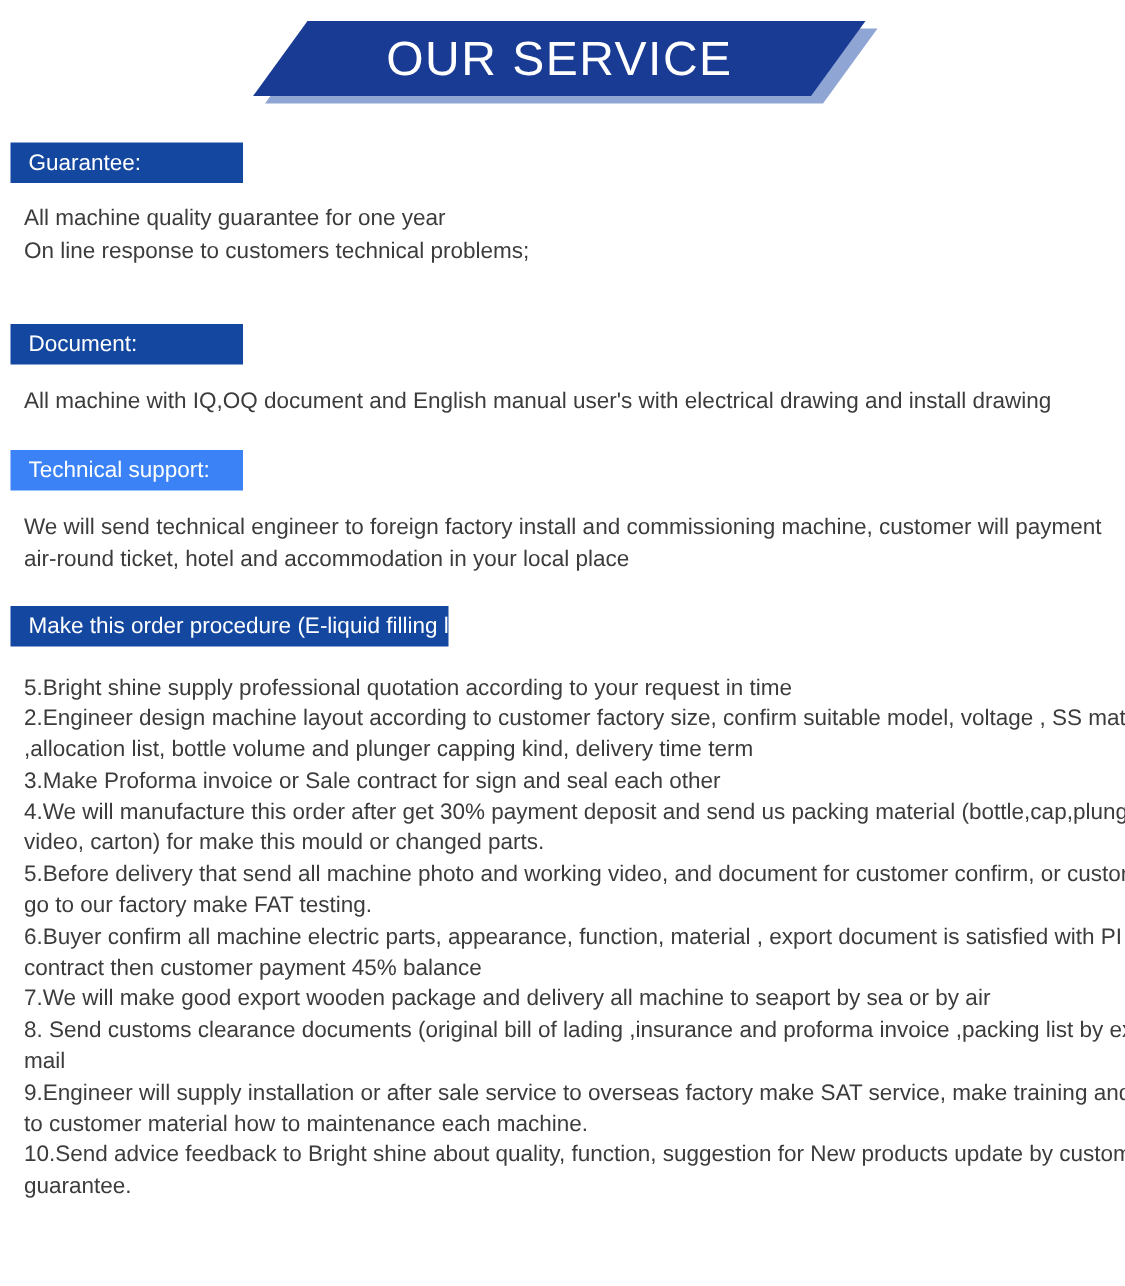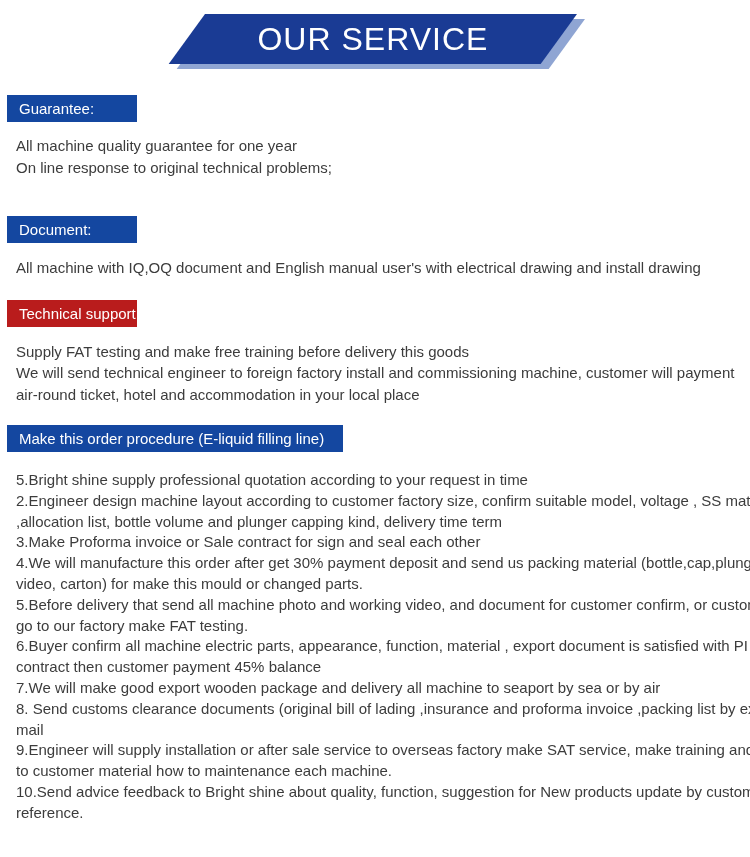--- a/index.html
+++ b/index.html
@@ -57,22 +57,22 @@
     margin-left: 7px;
     height: 27px;
     line-height: 27px;
     background: #1447a0;
     color: #ffffff;
     font-size: 15px;
     padding-left: 12px;
     box-sizing: border-box;
     white-space: nowrap;
   }
-  .bar-narrow { width: 130px; }
-  .bar-wide   { width: 336px; }
+  .bar-narrow { width: 155px; }
+  .bar-wide   { width: 292px; }
 
   
   .body-text {
     margin-left: 16px;
     margin-right: 10px;
     font-size: 15px;
     line-height: 21.5px;
     color: #3c3c3c;
   }
   .body-text .text-line { white-space: nowrap; }
@@ -98,35 +98,34 @@
   <div class="banner-shadow" style="background: rgb(143, 165, 211);"></div>
   <div class="banner-main" style="background: rgb(26, 59, 148);">
     <span class="banner-title">OUR SERVICE</span>
   </div>
 </div>
 
 <div class="section sec-guarantee">
   <div class="bar bar-narrow" style="background: rgb(20, 71, 160);">Guarantee:</div>
   <div class="body-text">
       <div class="text-line">All machine quality guarantee for one year</div>
-      <div class="text-line">On line response to original technical problems;</div>
+      <div class="text-line">On line response to customers technical problems;</div>
     </div>
 </div>
 
 <div class="section sec-document">
   <div class="bar bar-narrow" style="background: rgb(20, 71, 160);">Document:</div>
   <div class="body-text">
       <div class="text-line">All machine with IQ,OQ document and English manual user's with electrical drawing and install drawing</div>
     </div>
 </div>
 
 <div class="section sec-technical">
-  <div class="bar bar-narrow" style="background: #b91c1c;">Technical support:</div>
+  <div class="bar bar-narrow" style="background: #3b82f6;">Technical support:</div>
   <div class="body-text">
-      <div class="text-line">Supply FAT testing and make free training before delivery this goods</div>
       <div class="text-line">We will send technical engineer to foreign factory install and commissioning machine, customer will payment</div>
       <div class="text-line">air-round ticket, hotel and accommodation in your local place</div>
     </div>
 </div>
 
 <div class="section sec-order">
   <div class="bar bar-wide" style="background: rgb(20, 71, 160);">Make this order procedure (E-liquid filling line)</div>
   <div class="body-text list-text">
       <div class="text-line">5.Bright shine supply professional quotation according to your request in time</div>
       <div class="text-line">2.Engineer design machine layout according to customer factory size, confirm suitable model, voltage , SS material</div>
@@ -137,15 +136,15 @@
       <div class="text-line">5.Before delivery that send all machine photo and working video, and document for customer confirm, or customer will</div>
       <div class="text-line">go to our factory make FAT testing.</div>
       <div class="text-line">6.Buyer confirm all machine electric parts, appearance, function, material , export document is satisfied with PI or sale</div>
       <div class="text-line">contract then customer payment 45% balance</div>
       <div class="text-line">7.We will make good export wooden package and delivery all machine to seaport by sea or by air</div>
       <div class="text-line">8. Send customs clearance documents (original bill of lading ,insurance and proforma invoice ,packing list by express</div>
       <div class="text-line">mail</div>
       <div class="text-line">9.Engineer will supply installation or after sale service to overseas factory make SAT service, make training and teach</div>
       <div class="text-line">to customer material how to maintenance each machine.</div>
       <div class="text-line">10.Send advice feedback to Bright shine about quality, function, suggestion for New products update by customers'</div>
-      <div class="text-line">reference.</div>
+      <div class="text-line">guarantee.</div>
     </div>
 </div>
 
 </body></html>

